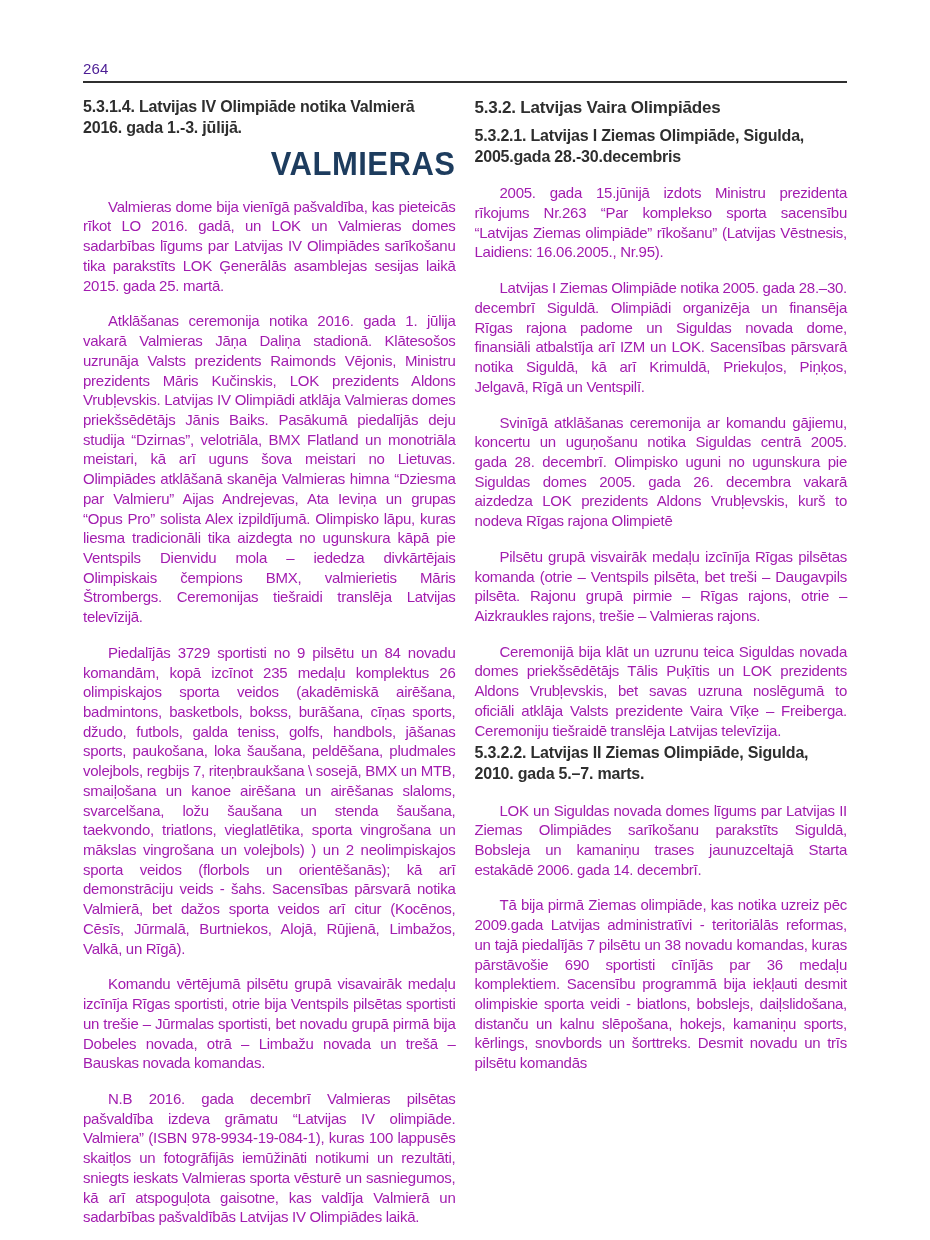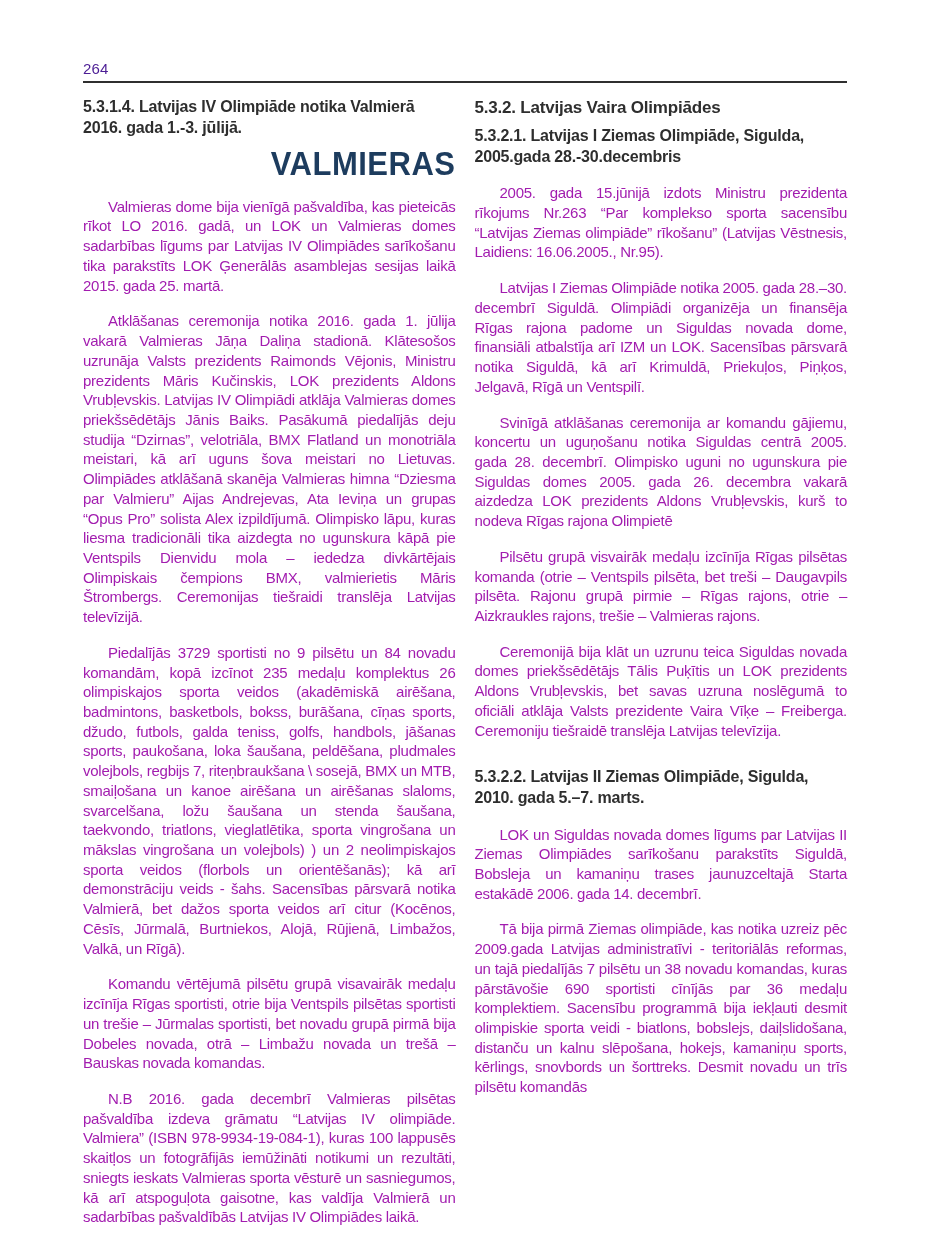--- a/index.html
+++ b/index.html
@@ -40,21 +40,21 @@
     margin: 1px 0 6px 0;
   }
   h3.sub-heading {
     font-size: 16px;
     font-weight: bold;
     color: #2e2e2e;
     letter-spacing: -0.2px;
     line-height: 1.32;
     margin: 0 0 8px 0;
   }
-  h3.sub-heading.spaced { margin-top: 26px; }
+  h3.sub-heading.spaced { margin-top: 2px; }
 
   .logo {
     text-align: right;
     margin: 10px 0 3px 0;
   }
   .logo-title {
     font-size: 31px;
     font-weight: bold;
     color: #1d3c5e;
     letter-spacing: 0.5px;

